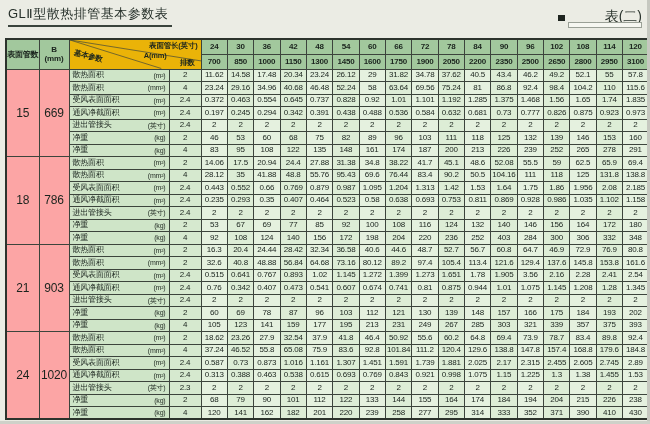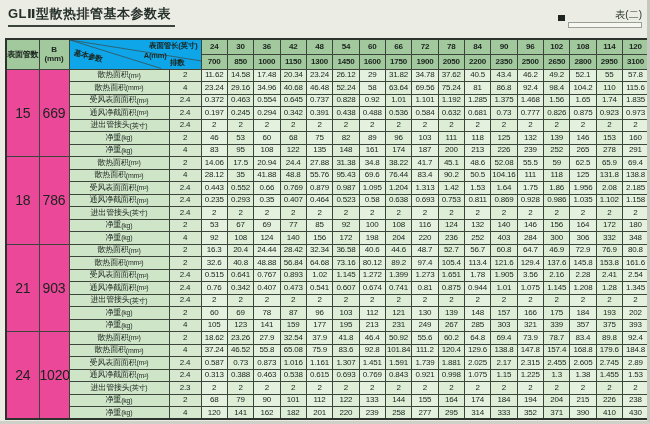--- a/index.html
+++ b/index.html
@@ -7,61 +7,61 @@
   body{
     background:#ebece4;
     font-family:"Liberation Sans","DejaVu Sans",sans-serif;
     position:relative;overflow:hidden;
   }
   .edge-right{position:absolute;right:0;top:0;width:3px;height:100%;background:#c6c8c0}
   .edge-bottom{position:absolute;left:0;bottom:0;width:100%;height:3px;background:#cfd1c9}
 
   .title{
     position:absolute;left:8px;top:5px;
-    font-size:13px;font-weight:bold;color:#26302a;
+    font-size:13px;font-weight:normal;color:#26302a;
     letter-spacing:.5px;
     border-bottom:2px solid #3a443c;
     padding:0 4px 2px 0;
   }
   .corner{position:absolute;right:6px;top:6px;width:86px;height:26px}
   .corner-square{position:absolute;left:0;top:9px;width:7px;height:6px;background:#1e241f}
-  .corner-text{position:absolute;right:2px;top:2px;font-size:10px;color:#2a332c}
+  .corner-text{position:absolute;right:2px;top:2px;font-size:14px;color:#2a332c}
   .corner-bar{position:absolute;left:10px;top:16px;width:74px;height:6px;background:#f6f7f1;border:1px solid #9aa096}
 
   table{
     border-collapse:collapse;table-layout:fixed;
     position:absolute;left:5px;top:38px;width:643px;
     border:2px solid #2c332c;
   }
   th,td{
     border:1px solid #3c443c;
     font-size:8px;line-height:1;
     text-align:center;vertical-align:middle;
     color:#1a231d;overflow:hidden;white-space:nowrap;
     padding:0;height:12.5px;
     letter-spacing:-0.2px;
   }
   thead th{background:#a2c89d;height:15px;font-weight:bold;font-size:8px}
   th.hl{background:#a2c89d;font-weight:bold}
   th.hl div{white-space:normal;word-break:break-all;line-height:1.15;font-size:8px}
-  .grp{background:#ec4899;font-size:14px}
+  .grp{background:#fca5a5;font-size:12px}
   .lblcell{background:#cfe5c8;text-align:left}
-  .lblcell .lblwrap{display:flex;justify-content:center;align-items:center;padding:0 3px}
+  .lblcell .lblwrap{display:flex;justify-content:space-between;align-items:center;padding:0 3px}
   .lblcell .pname{font-size:8px}
   .lblcell .punit{font-size:7px;color:#273129}
   .rowscell{background:#d6e9cf}
   td.v{background:#e5f1df}
   td.v.alt{background:#ddedd6}
 
-  th.diag{position:relative;padding:8px;background:#0ea5e9}
+  th.diag{position:relative;padding:8px;background:#eab308}
   .diag svg{position:absolute;left:0;top:0;width:100%;height:100%}
   .diag span{position:absolute;font-size:7.5px;font-weight:bold;color:#1c261e;letter-spacing:-0.2px}
   .d-len{right:3px;top:2px}
   .d-a{right:34px;top:12px;font-weight:normal}
-  .d-rows{right:16px;bottom:2px}
+  .d-rows{right:6px;bottom:2px}
   .d-base{left:5px;top:9px;transform:rotate(14deg);transform-origin:left top}
 </style>
 </head>
 <body>
 
 <h1 class="title">GLⅡ型散热排管基本参数表</h1>
 
 <div class="corner">
   <span class="corner-square"></span>
   <span class="corner-text">表(二)</span>

